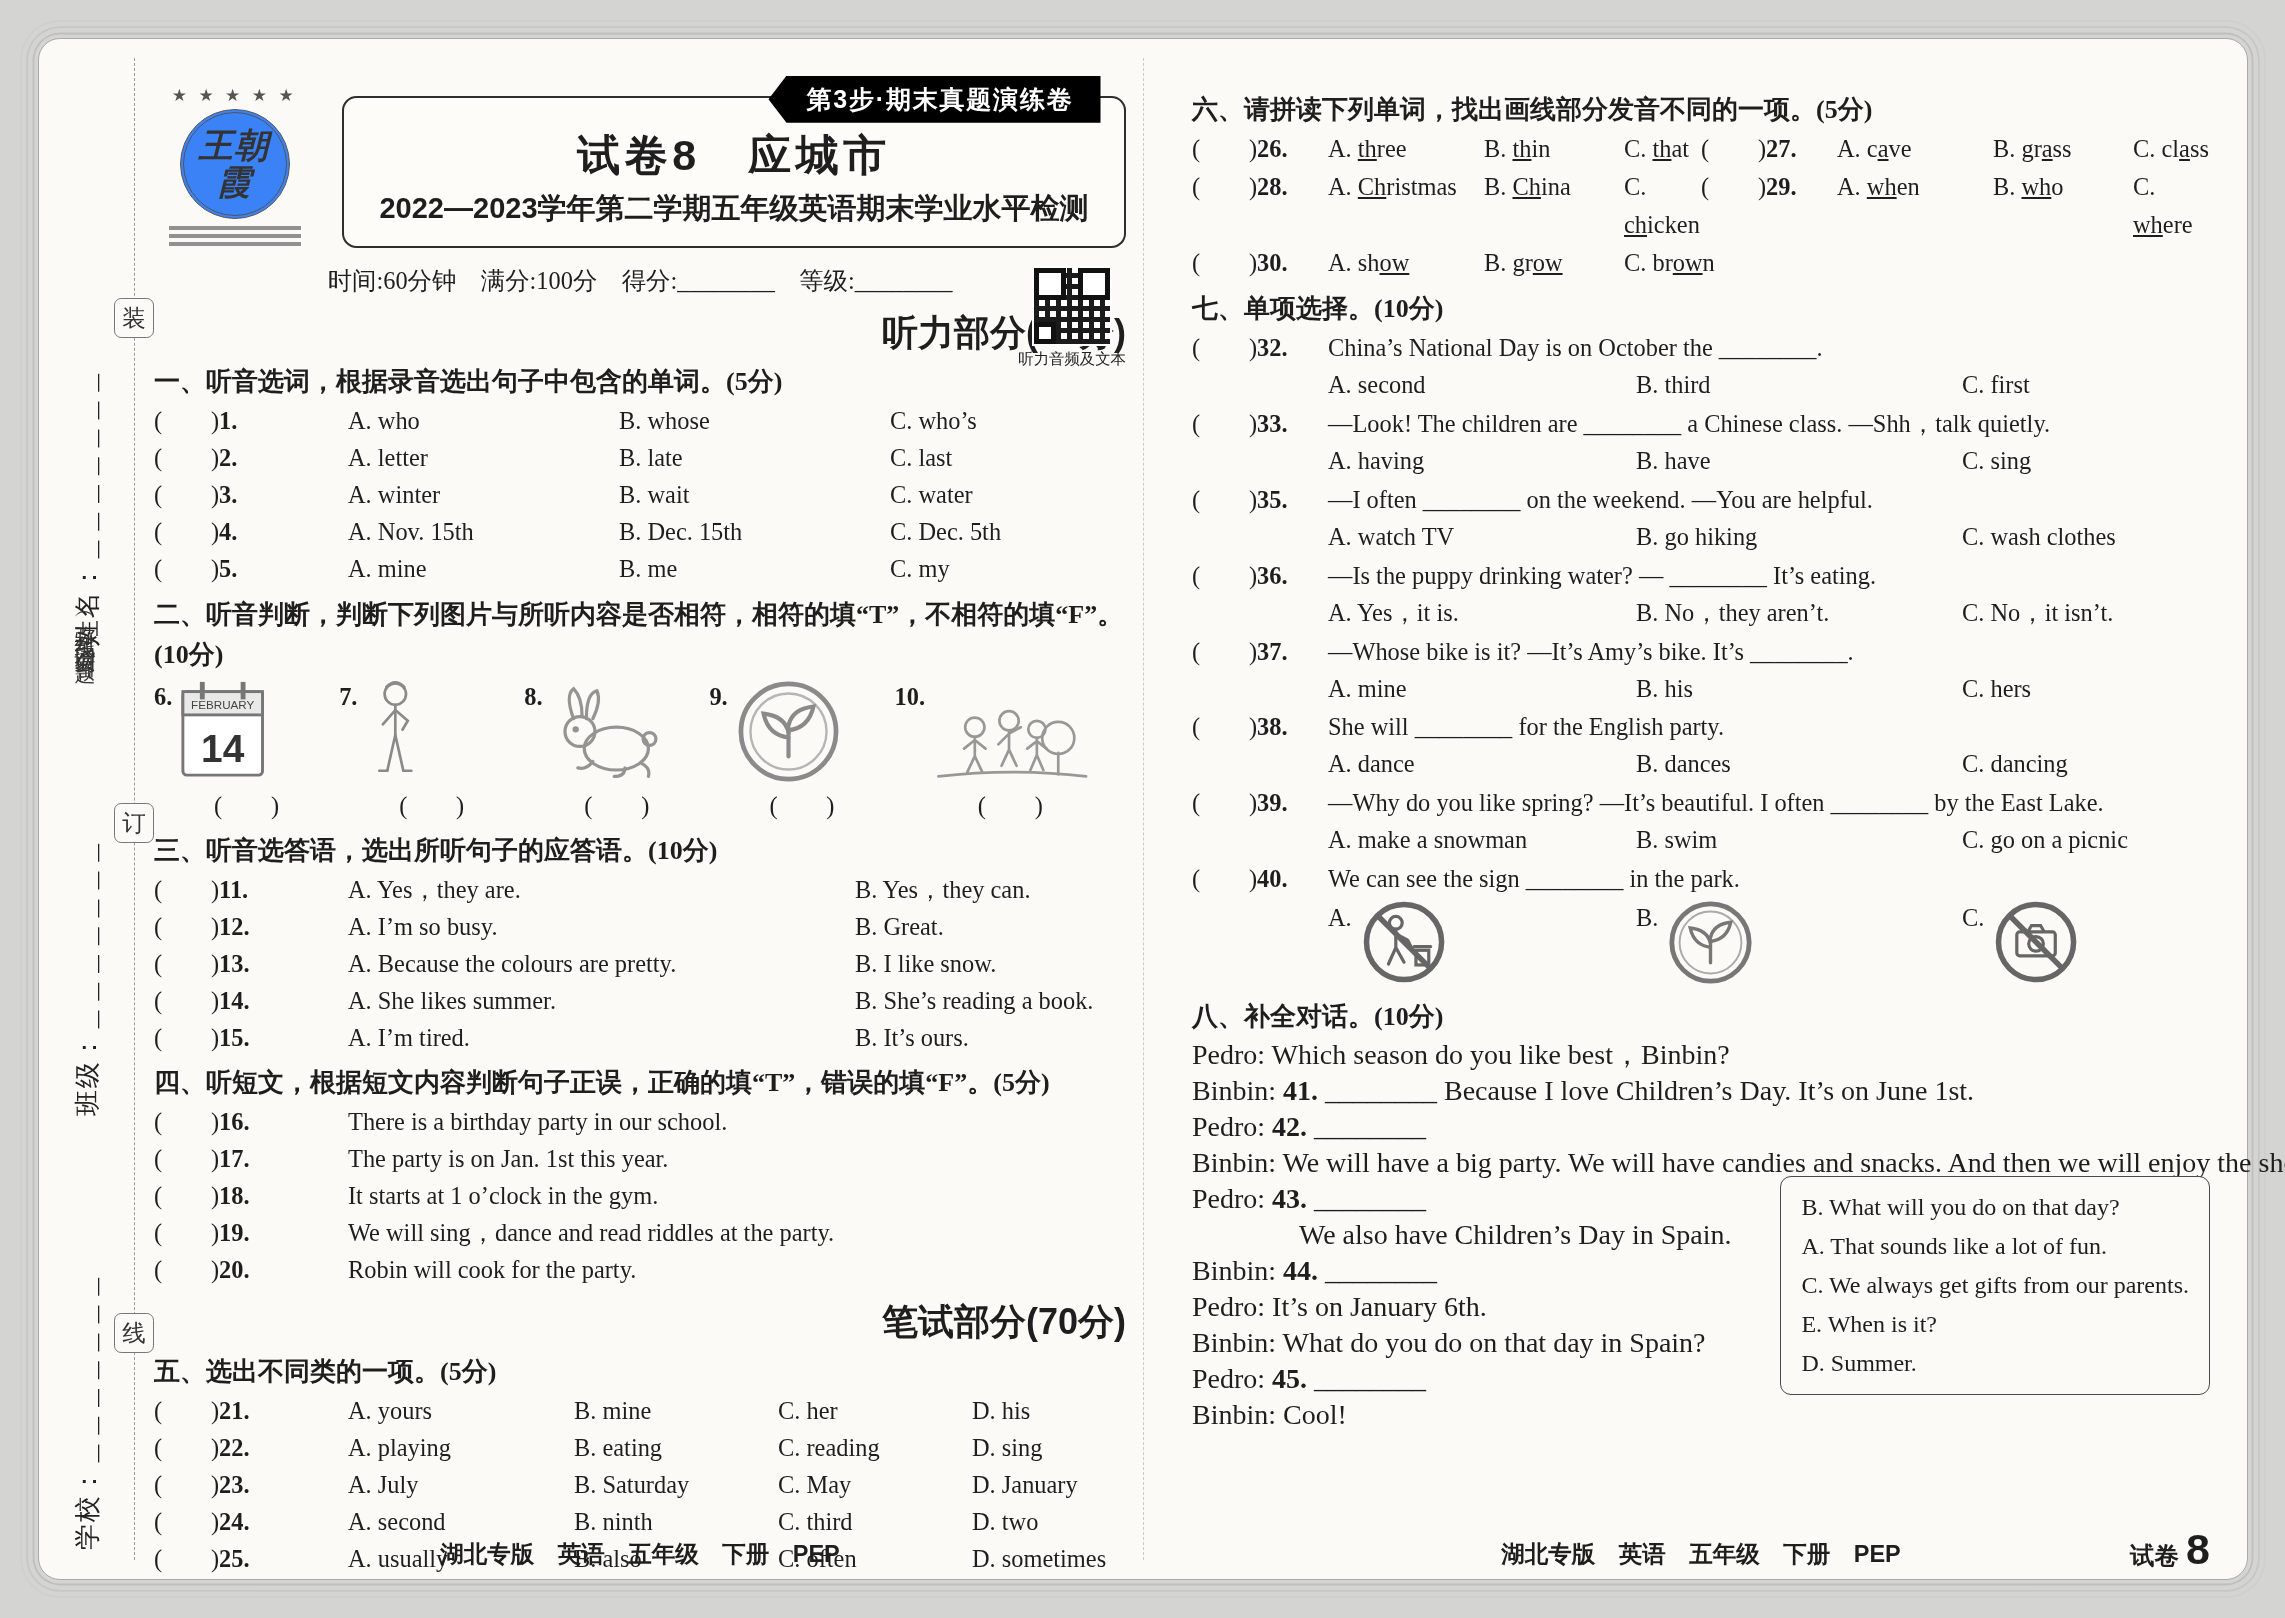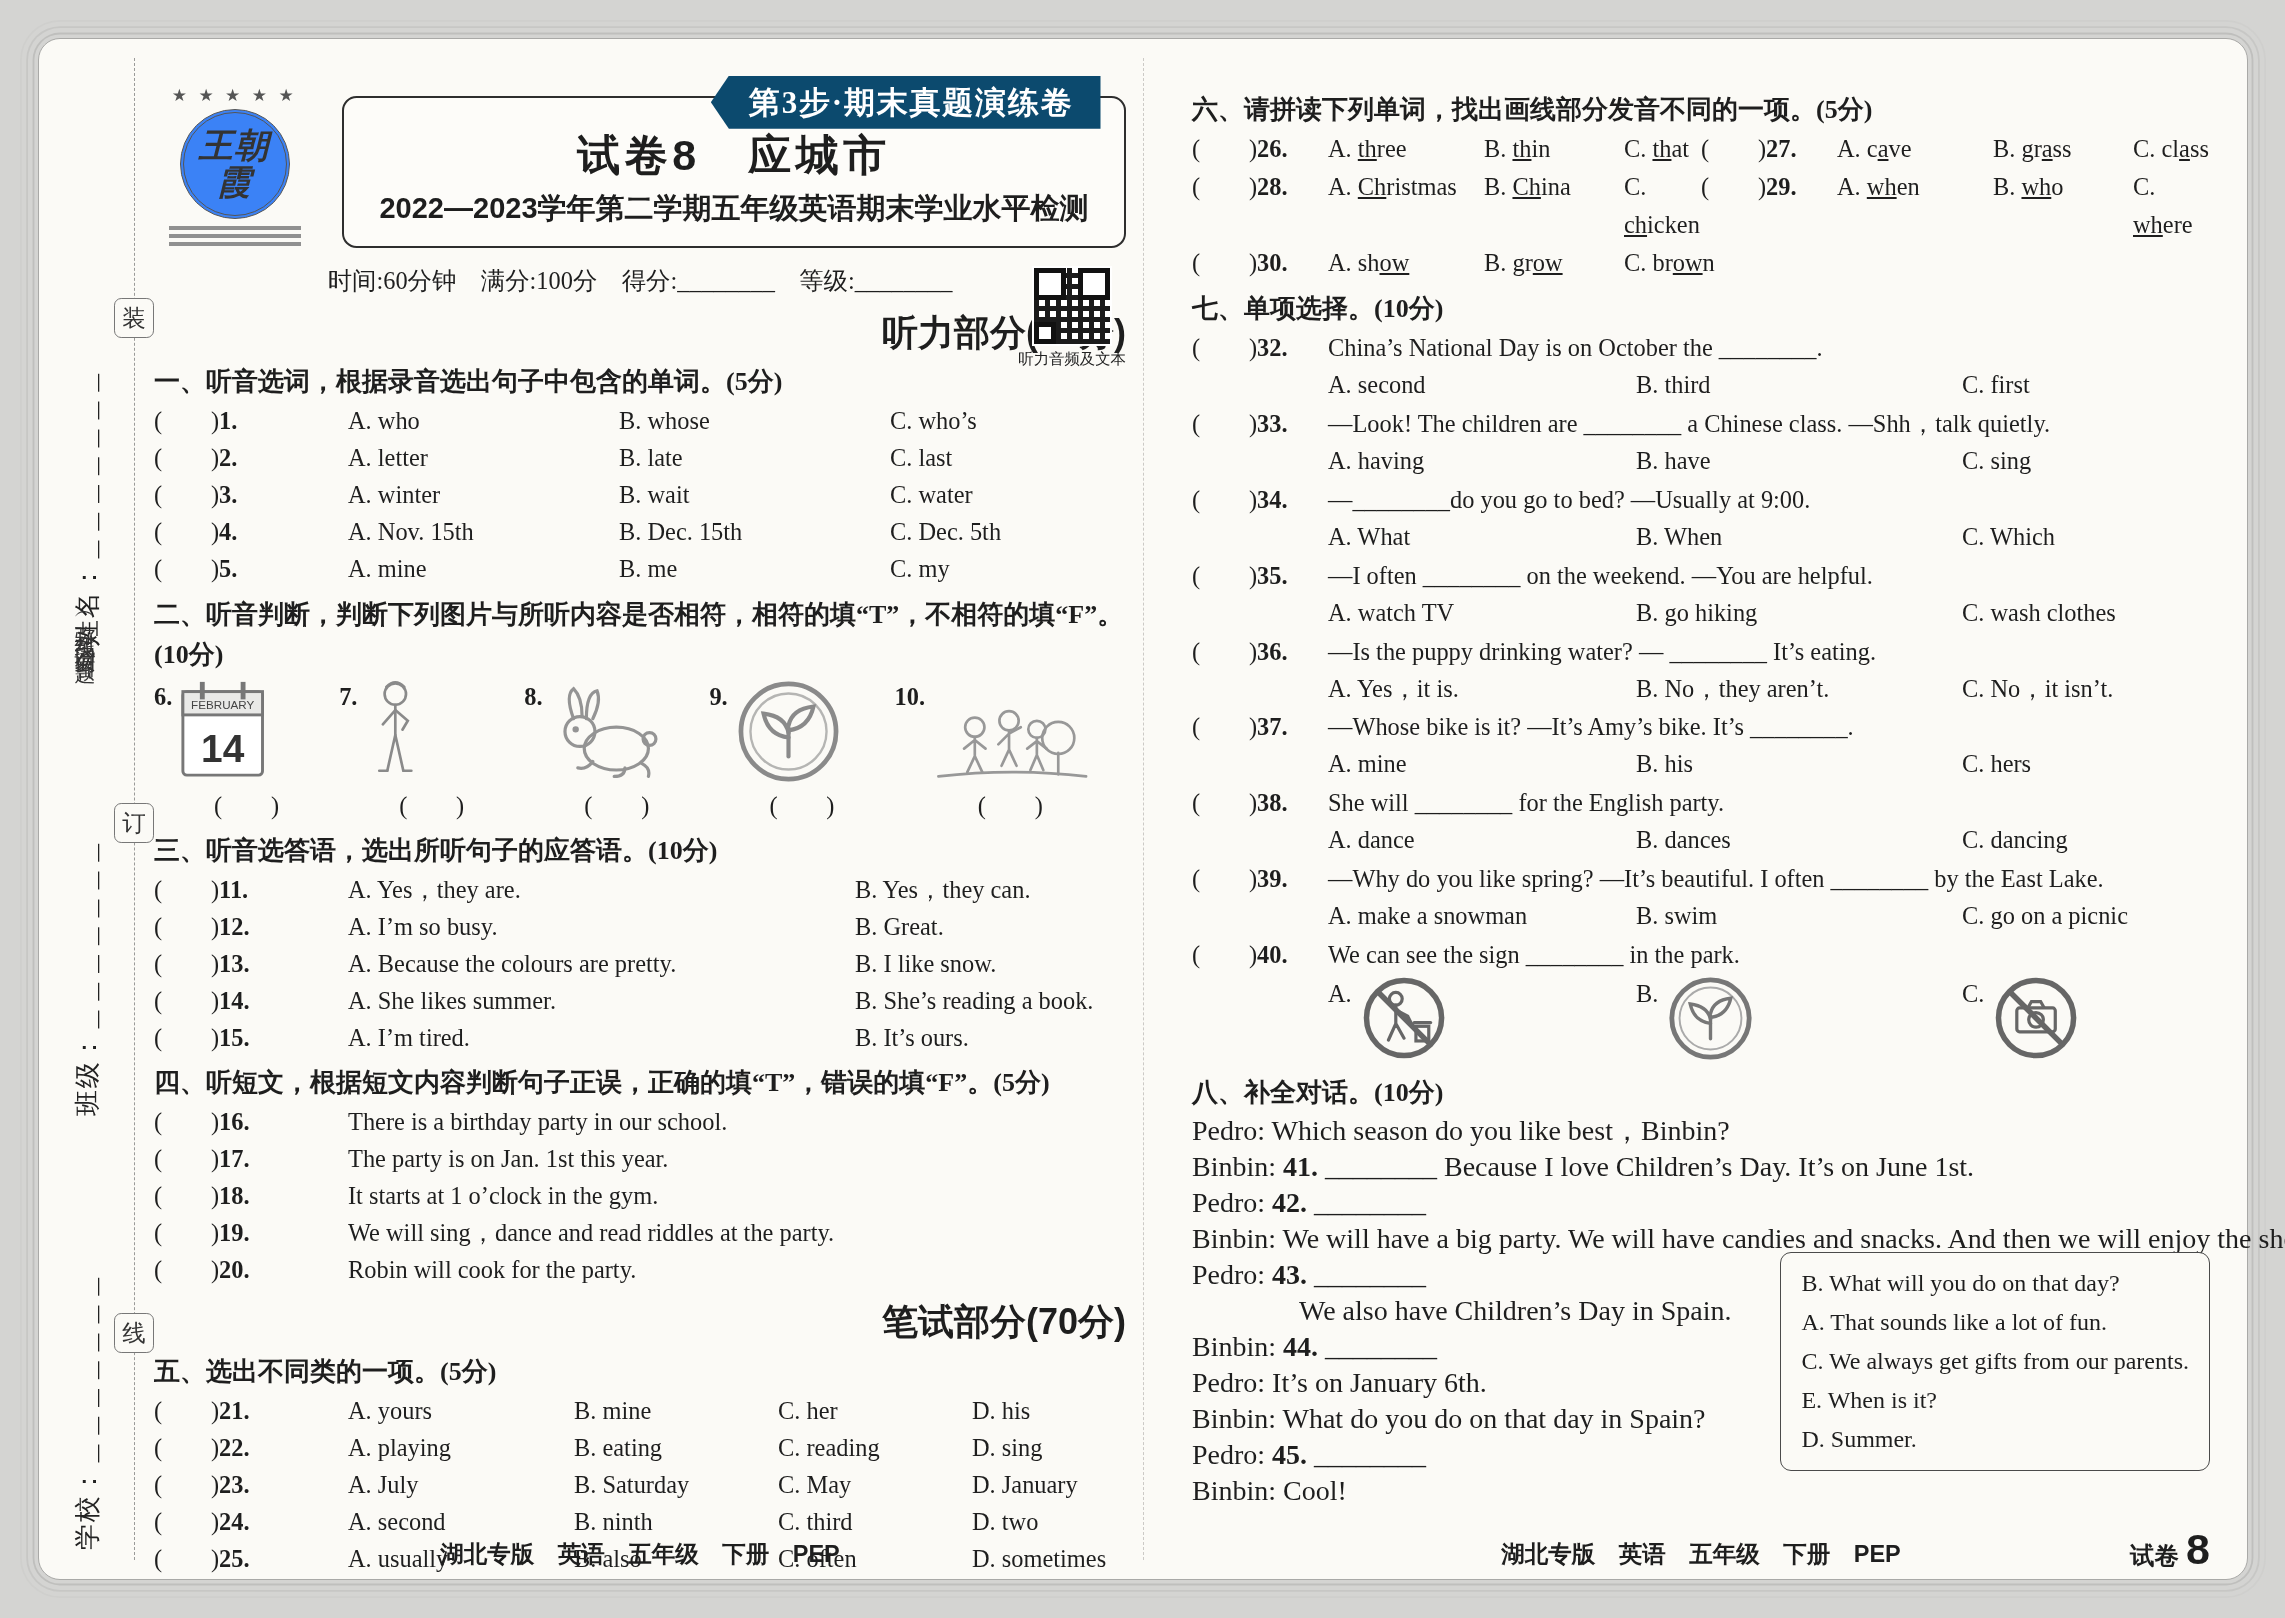--- a/index.html
+++ b/index.html
@@ -23,21 +23,21 @@
   .col-right { left:1192px; width:1018px; }
 
   
   .hdr { display:flex; gap:27px; }
   .logo { width:161px; text-align:center; padding-top:1.8px; }
   .logo-stars { font-size:17px; letter-spacing:3.6px; color:#555; height:22px; line-height:22px; }
   .logo-circle { width:110px; height:110px; margin:1.8px auto 7.2px; border:4.5px double #555; border-radius:50%; display:flex; align-items:center; justify-content:center; background:#3b82f6;font-style:italic; }
   .logo-name { font-size:34px; font-weight:800; letter-spacing:1.8px; color:#333; }
   .logo-stripes { height:22px; margin:0 14.5px; background:repeating-linear-gradient(180deg,#909090 0 3.6px,transparent 3.6px 8.1px); }
   .titlebox { position:relative; flex:1; border:2.7px solid #2e2e2e; border-radius:14.5px; padding:34px 16.3px 18px; text-align:center; margin-top:12.7px; background:#fdfcf9; }
-  .badge { position:absolute; top:-22px; right:23.5px; background:#0c4a6e; color:#fff; font-size:31px; font-weight:700; line-height:1; padding:11px 27px 11px 38px; clip-path:polygon(0 50%, 18px 0, 100% 0, 100% 100%, 18px 100%); font-family:Liberation Serif, serif; letter-spacing:1.8px; }
+  .badge { position:absolute; top:-22px; right:23.5px; background:#000000; color:#fff; font-size:25px; font-weight:700; line-height:1; padding:11px 27px 11px 38px; clip-path:polygon(0 50%, 18px 0, 100% 0, 100% 100%, 18px 100%); font-family:Liberation Sans, sans-serif; letter-spacing:1.8px; }
   .title { font-size:43px; font-weight:800; letter-spacing:4.5px; line-height:1.1; font-family:"Liberation Sans","DejaVu Sans",sans-serif; }
   .subtitle { font-size:29px; font-weight:700; margin-top:11px; font-family:"Liberation Sans","DejaVu Sans",sans-serif; }
 
   .meta { text-align:center; margin-top:14.5px; font-size:24.4px; }
 
   .part-head { position:relative; margin-top:11px; }
   .part-title { text-align:right; font-size:36px; font-weight:800; line-height:45px; font-family:"Liberation Sans","DejaVu Sans",sans-serif; }
   .qr-wrap { position:absolute; right:0; top:-42px; width:109px; text-align:right; }
   .qr { position:relative; width:76px; height:76px; margin:0 auto; background:
         repeating-linear-gradient(0deg,#1b1b1b 0 5.4px,transparent 5.4px 11px),
@@ -411,31 +411,20 @@
     </div>
     <div class="q7">
       <div class="q7s">
           <span class="pn"><span>(　　)</span><b>33.</b></span>
           <span>—Look! The children are ________ a Chinese class. —Shh，talk quietly.</span>
         </div>
       <div class="q7o">
           <span>A. having</span>
           <span>B. have</span>
           <span>C. sing</span>
-        </div>
-    </div>
-    <div class="q7">
-      <div class="q7s">
-          <span class="pn"><span>(　　)</span><b>34.</b></span>
-          <span>—________do you go to bed? —Usually at 9:00.</span>
-        </div>
-      <div class="q7o">
-          <span>A. What</span>
-          <span>B. When</span>
-          <span>C. Which</span>
         </div>
     </div>
     <div class="q7">
       <div class="q7s">
           <span class="pn"><span>(　　)</span><b>35.</b></span>
           <span>—I often ________ on the weekend. —You are helpful.</span>
         </div>
       <div class="q7o">
           <span>A. watch TV</span>
           <span>B. go hiking</span>

